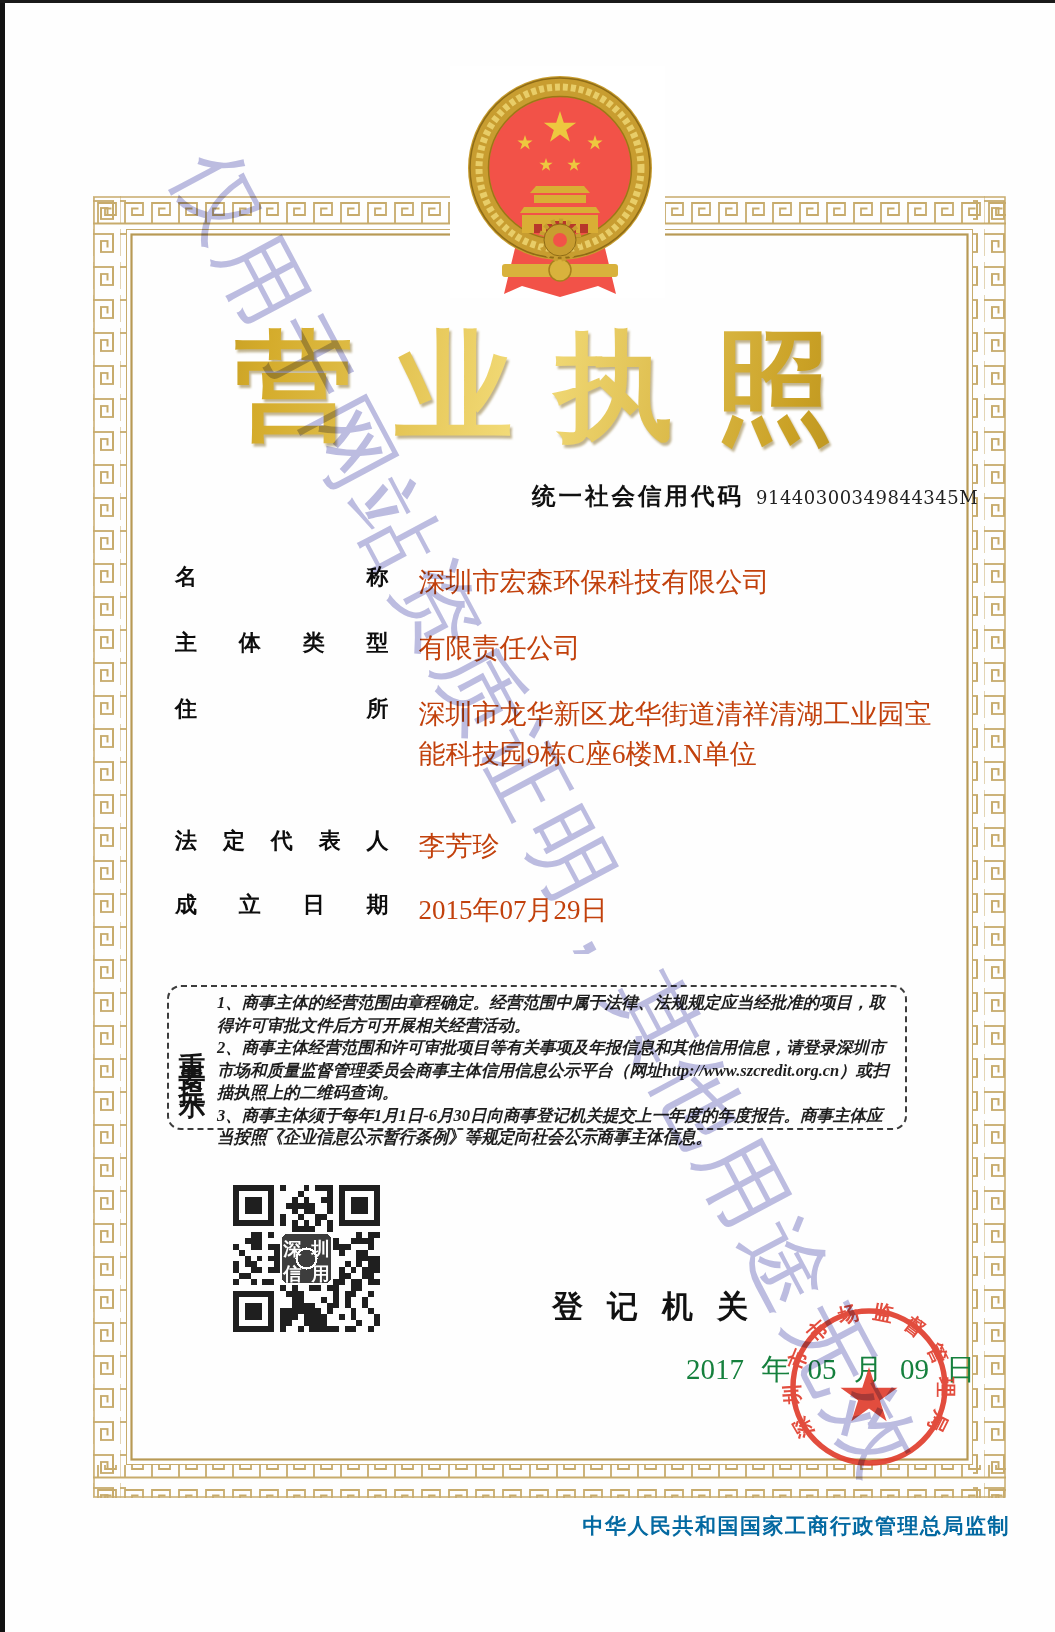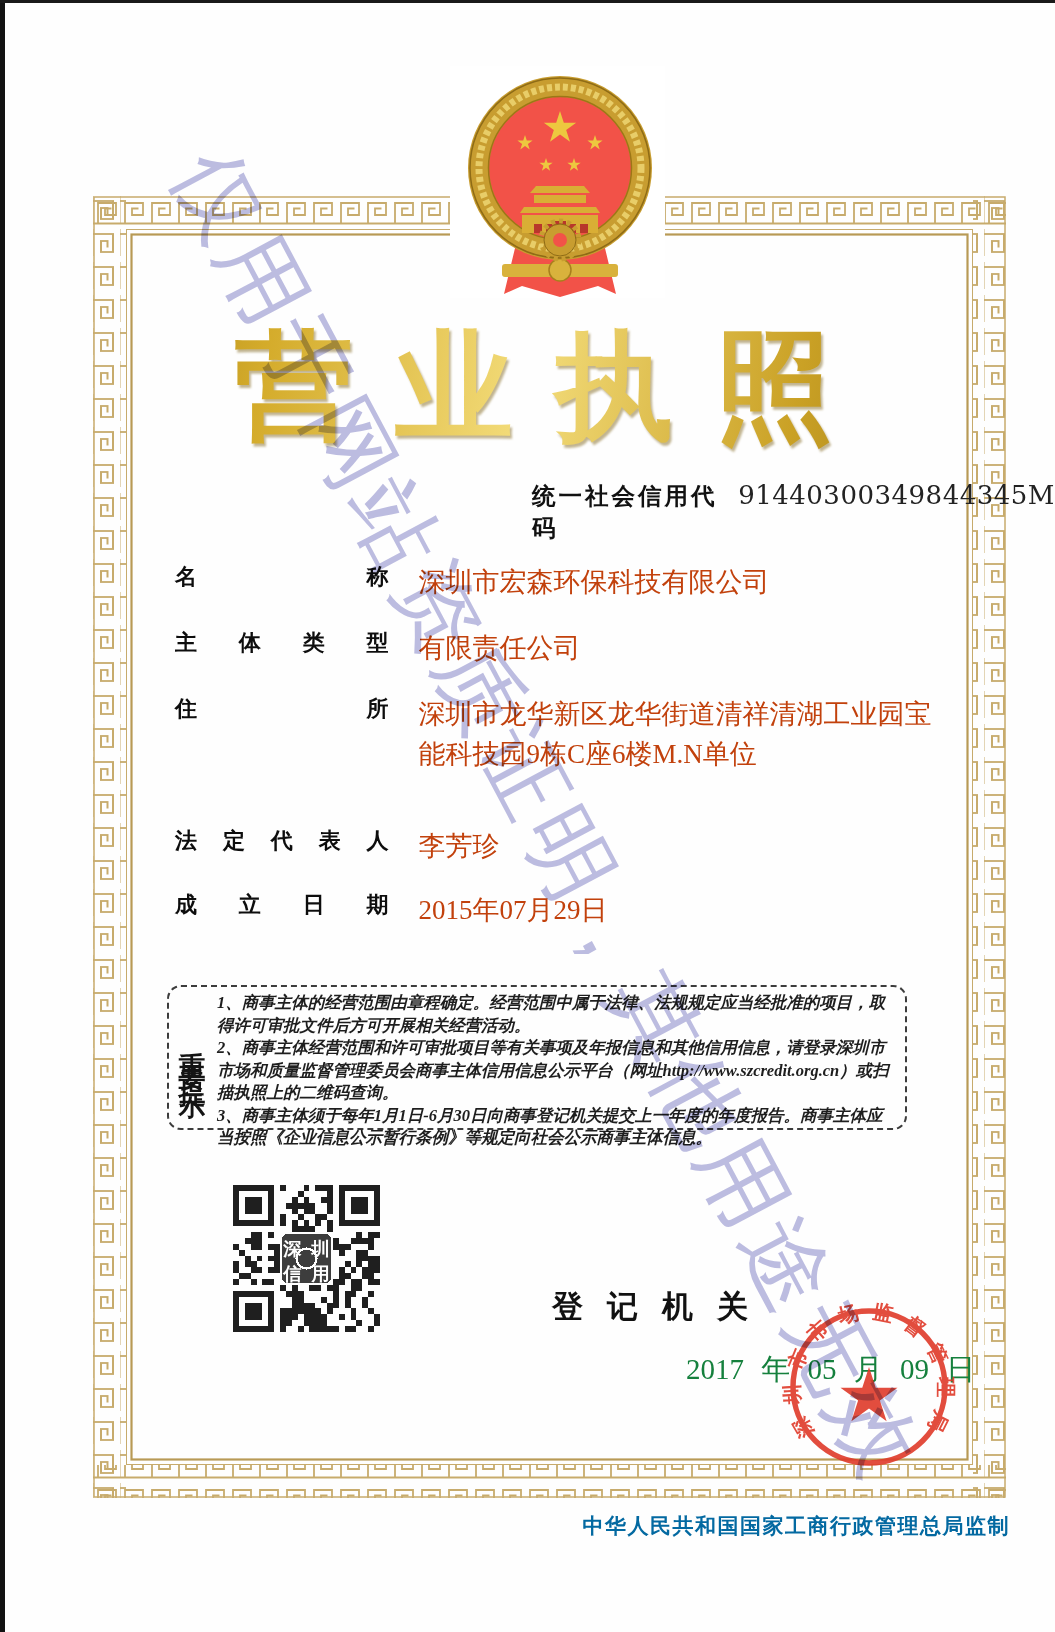--- a/index.html
+++ b/index.html
@@ -11,21 +11,21 @@
   .emblem{position:absolute;left:450px;top:66px;}
   .title{position:absolute;left:0;top:308px;width:100%;text-align:center;
          font-family:"DejaVu Sans","Liberation Sans",sans-serif;font-weight:bold;
          font-size:118px;letter-spacing:42px;padding-left:55px;box-sizing:border-box;
          background:linear-gradient(100deg,#8a6a14 0%,#d4ab2a 25%,#f3dc7a 50%,#caa125 75%,#8a6a14 100%);
          -webkit-background-clip:text;background-clip:text;color:transparent;
          filter:drop-shadow(2px 3px 1px rgba(120,90,10,0.45));}
   .credit{position:absolute;left:532px;top:468px;display:flex;align-items:baseline;}
   .credit .lab{font-family:"DejaVu Sans","Liberation Sans",sans-serif;font-weight:bold;
                font-size:23.5px;letter-spacing:3px;color:#111;margin-top:12px;}
-  .credit .val{font-family:"DejaVu Serif","Liberation Serif",serif;font-size:26px;
+  .credit .val{font-family:"DejaVu Serif","Liberation Serif",serif;font-size:18px;
                margin-left:12px;letter-spacing:0.5px;color:#222;}
   .fields{position:absolute;left:175px;top:0;width:760px;}
   .field-row{position:absolute;display:flex;align-items:flex-start;width:760px;}
   .field-row.r1{top:562px;} .field-row.r2{top:628px;} .field-row.r3{top:694px;}
   .field-row.r4{top:826px;} .field-row.r5{top:890px;}
   .f-label{width:215px;font-family:"DejaVu Sans","Liberation Sans",sans-serif;
            font-weight:bold;font-size:22px;color:#0d0d0d;
            text-align:justify;text-align-last:justify;}
   .f-value{margin-left:30px;width:520px;font-size:27px;line-height:40px;color:#c2410c;}
   .notice{position:absolute;left:167px;top:985px;width:740px;height:145px;box-sizing:border-box;

